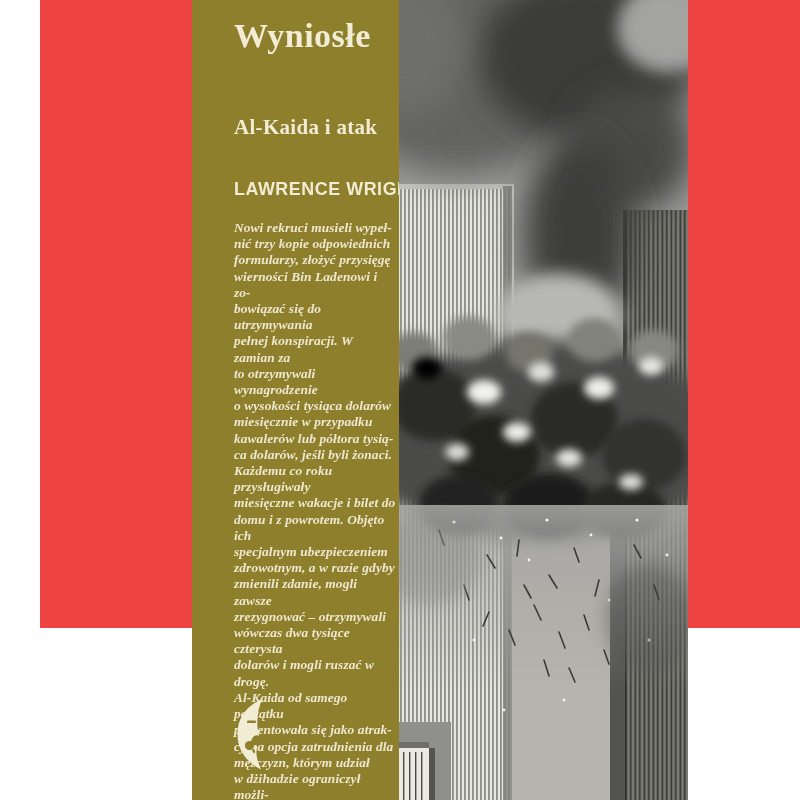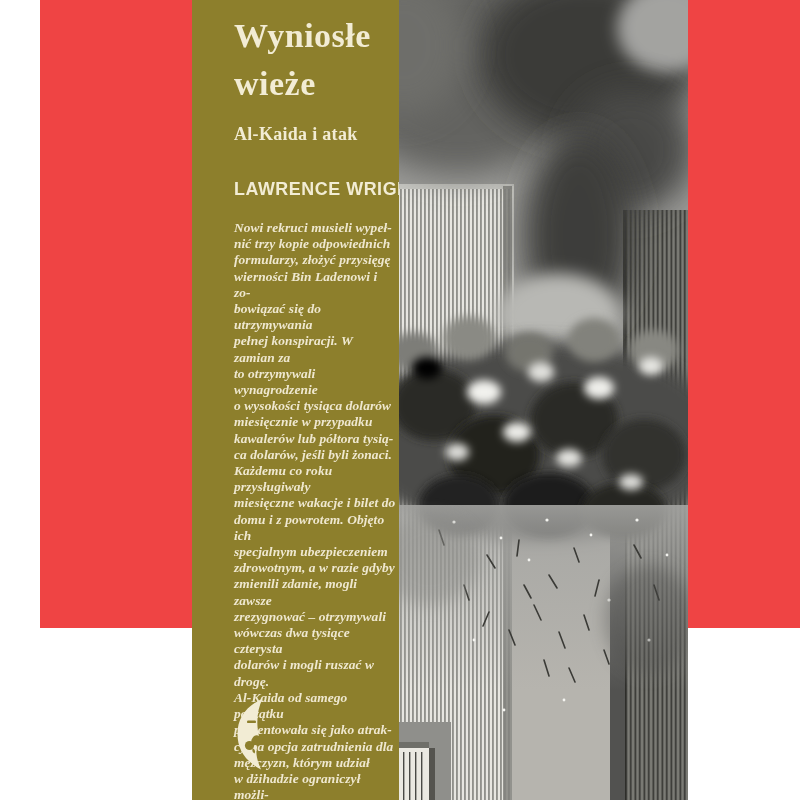--- a/index.html
+++ b/index.html
@@ -41,24 +41,24 @@
     color: #f2ecd4;
     font-size: 34px;
     line-height: 48px;
     font-weight: bold;
     letter-spacing: 0.5px;
   }
   .title span { display: block; }
   .subtitle {
     position: absolute;
     left: 42px;
-    top: 117px;
+    top: 110px;
     width: 160px;
     color: #f2ecd4;
-    font-size: 18px;
+    font-size: 21px;
     line-height: 34px;
     font-weight: bold;
     letter-spacing: 0.3px;
   }
   .subtitle span { display: block; }
   .author {
     position: absolute;
     left: 42px;
     top: 178px;
     width: 170px;
@@ -104,21 +104,20 @@
 </style>
 </head>
 <body>
 
 <div class="stage">
   <div class="cover">
 
     <div class="panel">
       <div class="title">
         <span>Wyniosłe</span>
-        <span>wieże</span>
       </div>
       <div class="subtitle">
         <span>Al-Kaida i atak</span>
       </div>
       <div class="author">LAWRENCE WRIGHT</div>
       <div class="blurb">Nowi rekruci musieli wypeł-
 nić trzy kopie odpowiednich
 formularzy, złożyć przysięgę
 wierności Bin Ladenowi i zo-
 bowiązać się do utrzymywania

